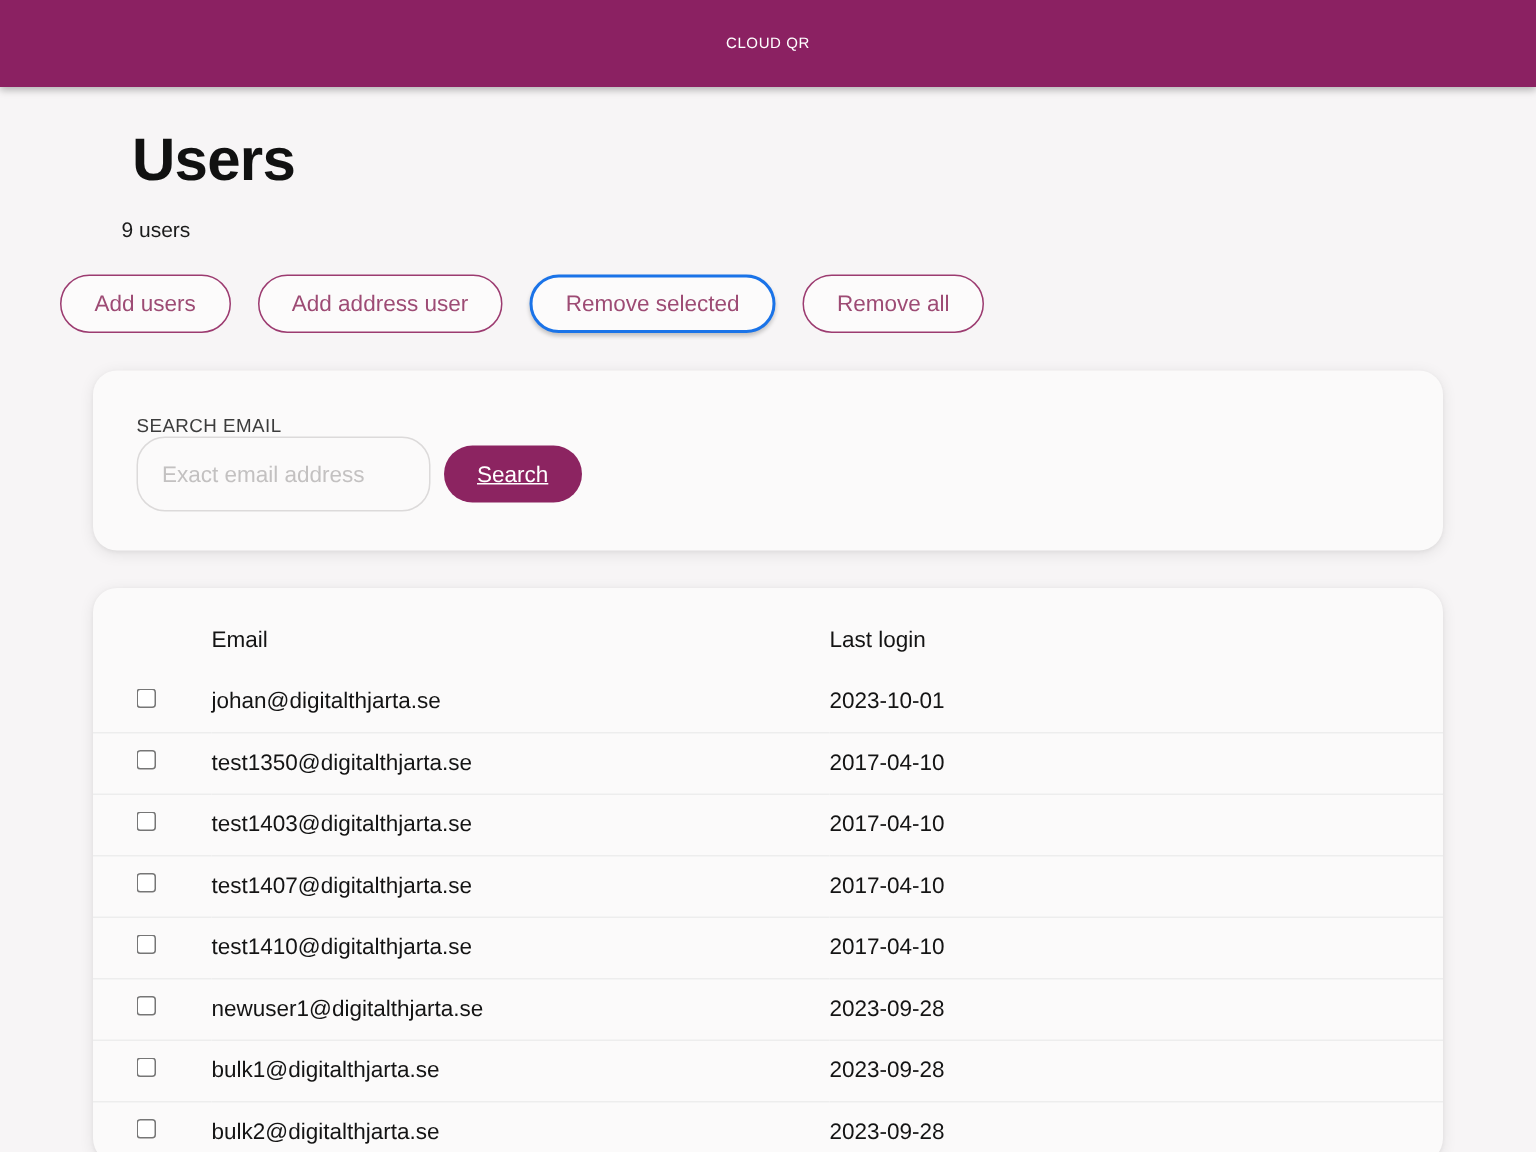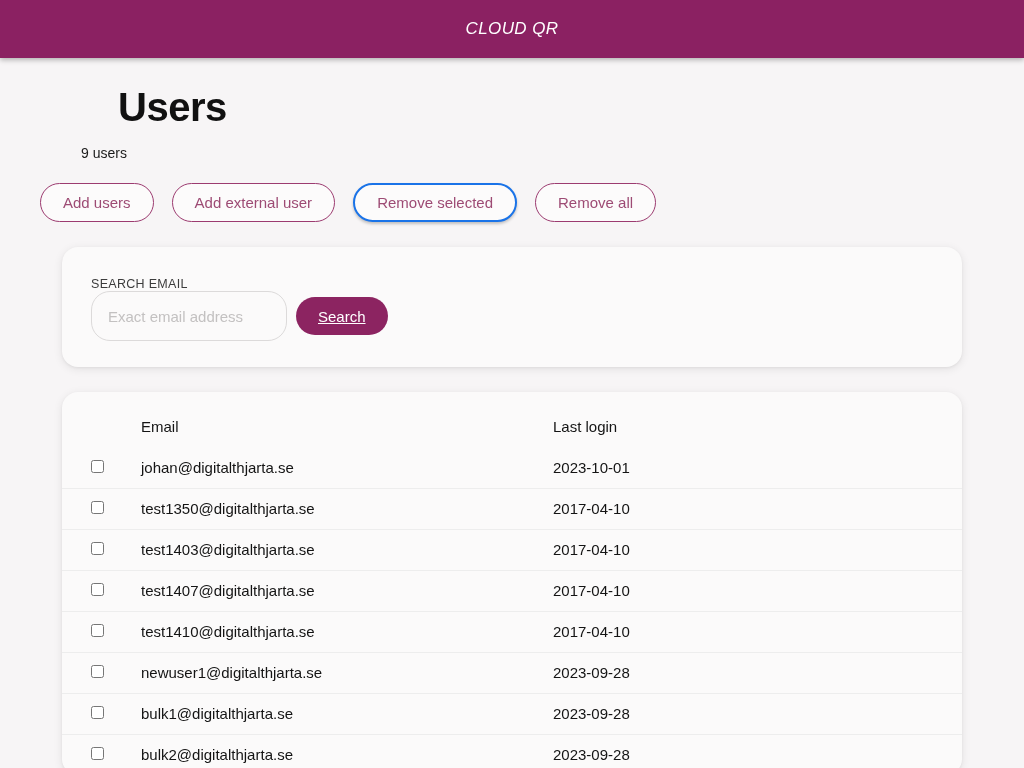--- a/index.html
+++ b/index.html
@@ -18,37 +18,36 @@
     height: 58px;
     background: #8b2162;
     display: flex;
     align-items: center;
     justify-content: center;
     box-shadow: 0 2px 5px rgba(0,0,0,0.28);
     z-index: 20;
   }
   .appbar-title {
     color: #ffffff;
-    font-size: 17px;
+    font-size: 10px;
     letter-spacing: 0.4px;
     font-weight: 400;
-    font-style: italic;
   }
 
   
   .page {
     position: relative;
     padding: 0 0 0 0;
     height: 710px;
     background: #f7f5f6;
   }
 
   .page-title {
     margin: 0;
-    padding: 27px 0 0 118px;
+    padding: 27px 0 0 88px;
     font-size: 40px;
     font-weight: bold;
     color: #111111;
     letter-spacing: -0.5px;
     line-height: 1.1;
   }
 
   .user-count {
     padding: 16px 0 0 81px;
     font-size: 14px;
@@ -183,21 +182,21 @@
 </div>
 
 <div class="page">
 
   <h1 class="page-title">Users</h1>
 
   <div class="user-count">9 users</div>
 
   <div class="actions" id="actions-row">
       <button class="pill-btn">Add users</button>
-      <button class="pill-btn">Add external user</button>
+      <button class="pill-btn">Add address user</button>
       <button class="pill-btn focused">Remove selected</button>
       <button class="pill-btn">Remove all</button>
     </div>
 
   <div class="card search-card">
     <div class="field-label">SEARCH EMAIL</div>
     <div class="search-row">
       <input class="search-input" type="text" placeholder="Exact email address" style="">
       <button class="search-btn">Search</button>
     </div>

